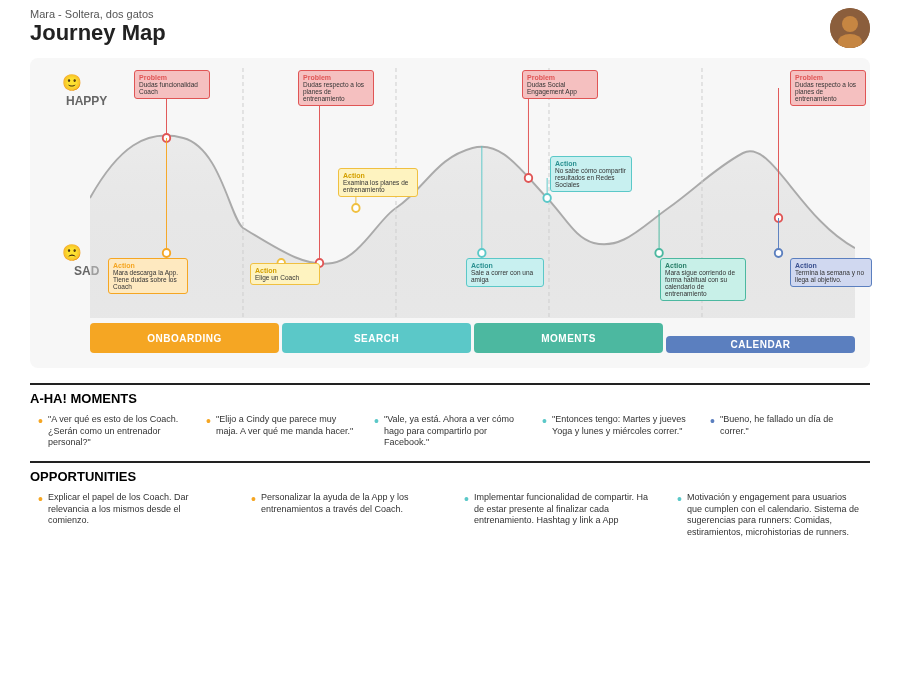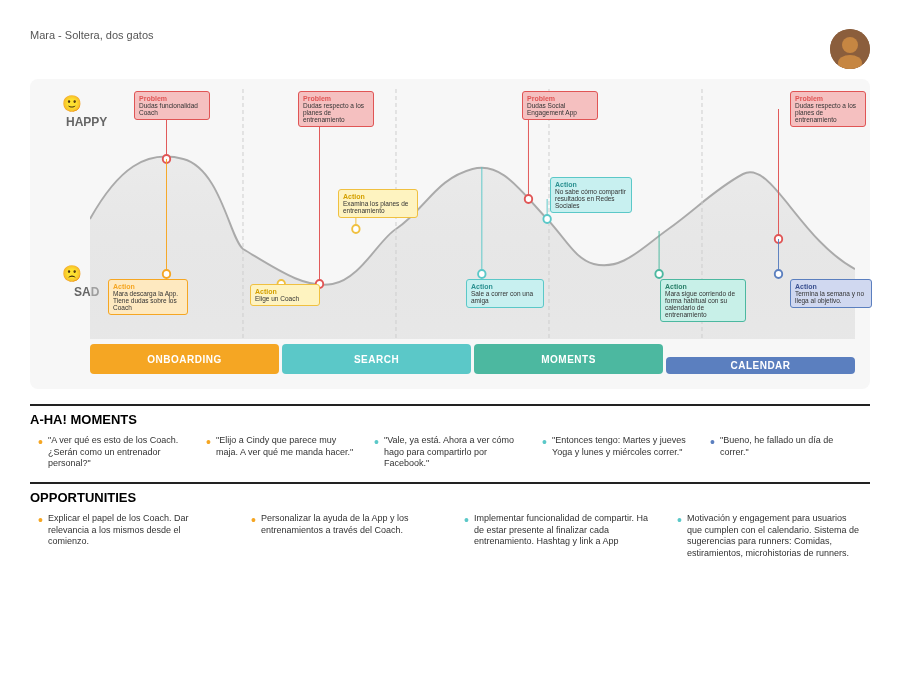--- a/index.html
+++ b/index.html
@@ -9,21 +9,21 @@
       width: 900px;
       min-height: 673px;
       position: relative;
       overflow: hidden;
     }
 
     .page {
       width: 900px;
       min-height: 673px;
       background: #fff;
-      padding: 29px 30px;
+      padding: 8px 30px;
       position: relative;
     }
 
     
     .header {
       display: flex;
       justify-content: space-between;
       align-items: flex-start;
       margin-bottom: 10px;
     }
@@ -195,20 +195,21 @@
     .col-calendar .aha-item::before, .col-calendar .opp-item::before { color: #5B7FBF; }
   </style>
 </head>
 <body>
 
 <div class="page">
 
   <div class="header">
     <div class="header-title-block">
       <div class="subtitle">Mara - Soltera, dos gatos</div>
+      <div class="main-title">Journey Map</div>
     </div>
     <div class="avatar">
 
       <svg width="40" height="40" viewBox="0 0 40 40">
         <circle cx="20" cy="20" r="20" fill="#8B5E3C"></circle>
         <circle cx="20" cy="16" r="8" fill="#C68642"></circle>
         <ellipse cx="20" cy="34" rx="12" ry="8" fill="#C68642"></ellipse>
       </svg>
     </div>
   </div>

